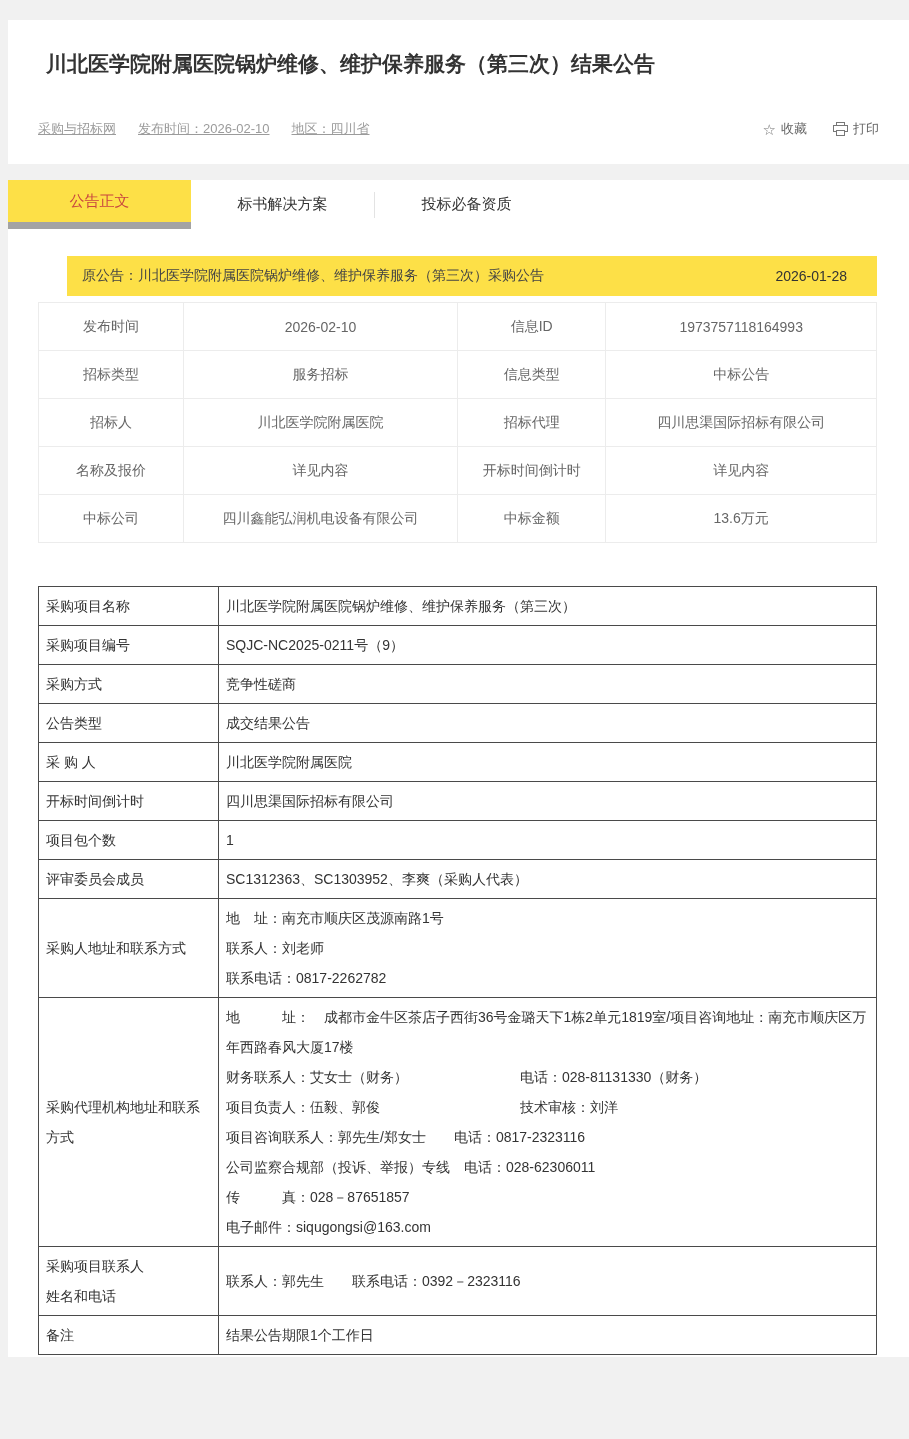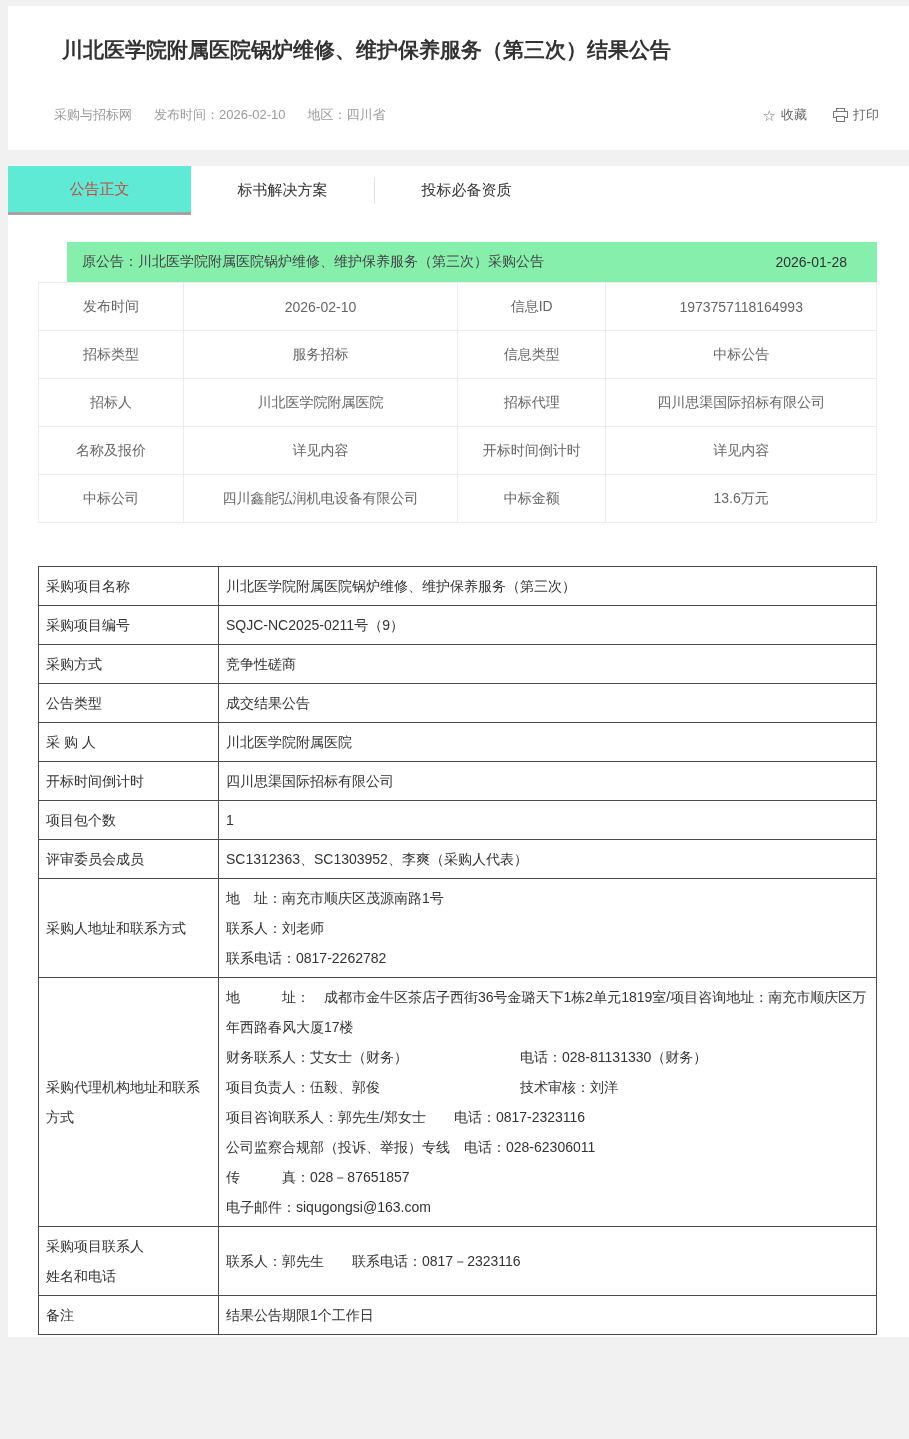--- a/index.html
+++ b/index.html
@@ -11,38 +11,38 @@
     background: #f1f1f1;
     min-height: 1439px;
     padding-top: 6px;
   }
   .card {
     background: #ffffff;
     margin-left: 8px;
     width: 901px;
   }
   
-  .header-card { padding: 28px 0 26px 16px; }
+  .header-card { padding: 28px 0 26px 0; margin-top: 14px; }
   .page-title {
     font-size: 21px;
     font-weight: bold;
     color: #333333;
     line-height: 32px;
     padding: 0 30px 0 38px;
   }
   .meta-row {
     margin-top: 40px;
     padding: 0 30px;
     display: flex;
     justify-content: space-between;
     align-items: center;
     font-size: 13px;
     color: #9b9b9b;
   }
-  .meta-left { display: flex; gap: 22px; }
+  .meta-left { display: flex; gap: 22px; text-decoration: underline; }
   .meta-right { display: flex; gap: 26px; color: #666666; }
   .action {
     display: inline-flex;
     align-items: center;
     gap: 5px;
     cursor: pointer;
     color: #666666;
     font-size: 13px;
   }
   .star { font-size: 15px; color: #777777; line-height: 1; }
@@ -53,50 +53,50 @@
   .tab {
     width: 183px;
     display: flex;
     align-items: center;
     justify-content: center;
     font-size: 15px;
     color: #333333;
     cursor: pointer;
   }
   .tab.active {
-    background: #5eead4;
+    background: #fde047;
     color: #c9473f;
-    border-bottom: 3px solid #a3a3a3;
+    border-bottom: 7px solid #a3a3a3;
     font-family: Liberation Serif, serif;
   }
   .tab-divider {
     width: 1px;
     height: 26px;
     background: #e3e3e3;
     align-self: center;
   }
   .content { padding: 27px 32px 0 30px; }
   .notice {
     margin-left: 29px;
-    background: #86efac;
+    background: #fde047;
     height: 40px;
     display: flex;
     justify-content: space-between;
     align-items: center;
     padding: 0 30px 0 15px;
     font-size: 14px;
     color: #444444;
   }
   .notice-link { cursor: pointer; }
   .notice-date { color: #333333; }
   
   .info-table {
     width: 100%;
     border-collapse: collapse;
-    margin-top: 0;
+    margin-top: 6px;
     table-layout: fixed;
     border-radius: 18px;
   }
   .info-table td {
     border: 1px solid #ececec;
     height: 48px;
     text-align: center;
     vertical-align: middle;
     font-size: 14px;
     color: #666666;
@@ -265,21 +265,21 @@
 财务联系人：艾女士（财务）　　　　　　　　电话：028-81131330（财务）
 项目负责人：伍毅、郭俊　　　　　　　　　　技术审核：刘洋
 项目咨询联系人：郭先生/郑女士　　电话：0817-2323116
 公司监察合规部（投诉、举报）专线　电话：028-62306011
 传　　　真：028－87651857
 电子邮件：siqugongsi@163.com</td>
           </tr>
           <tr>
             <td class="lbl">采购项目联系人
 姓名和电话</td>
-            <td>联系人：郭先生　　联系电话：0817－2323116</td>
+            <td>联系人：郭先生　　联系电话：0392－2323116</td>
           </tr>
           <tr>
             <td class="lbl">备注</td>
             <td>结果公告期限1个工作日</td>
           </tr>
         </tbody>
       </table>
 
     </div>
   </div>

